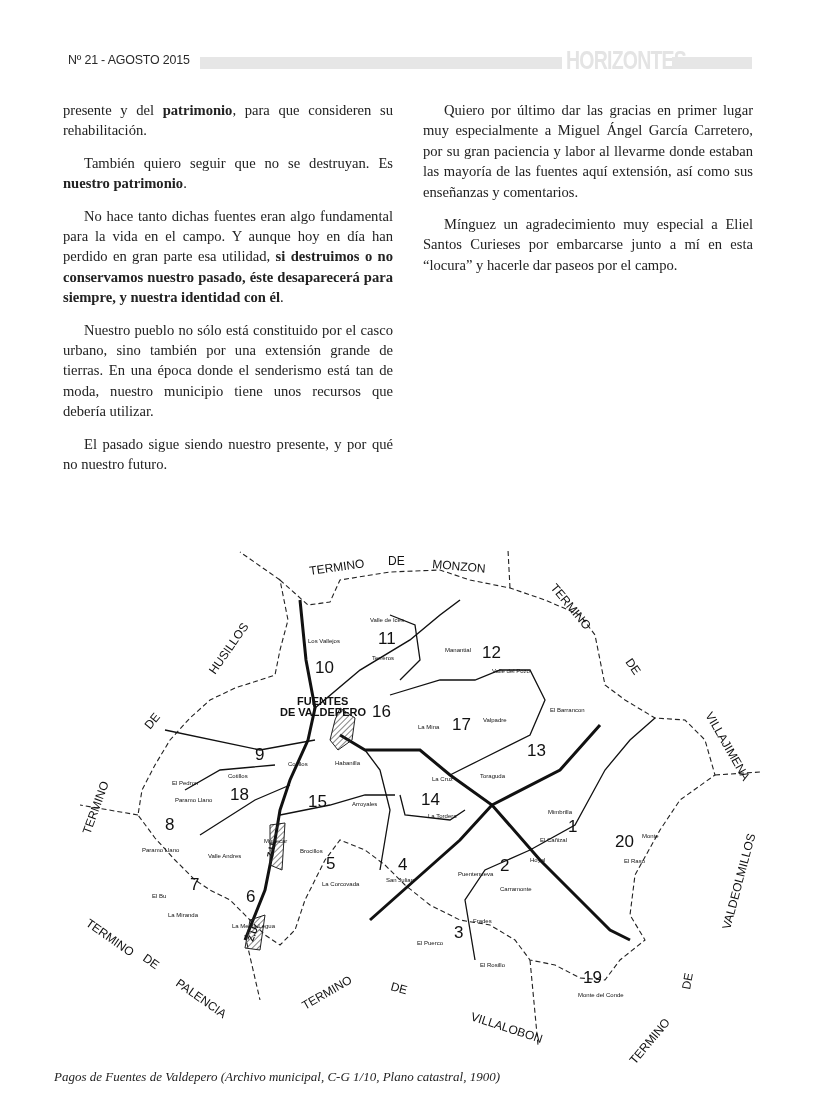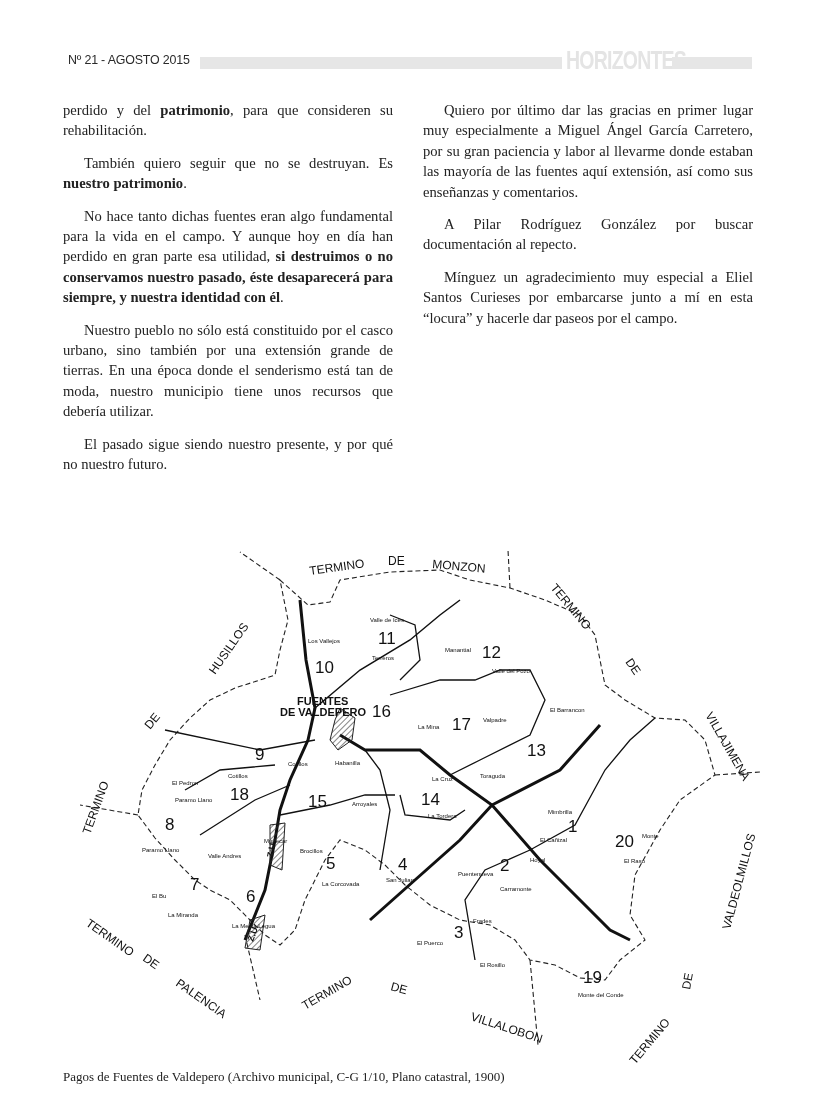--- a/index.html
+++ b/index.html
@@ -11,43 +11,42 @@
   .logo { position: absolute; left: 566px; top: -6px; width: 104px; height: 36px; font-family: "Liberation Sans", sans-serif; font-weight: bold; font-size: 25px; color: #e4e4e4; letter-spacing: -1px; transform: scaleX(0.78); transform-origin: left; line-height: 36px; }
   .col { position: absolute; top: 100px; width: 330px; font-size: 14.6px; line-height: 20.4px; text-align: justify; hyphens: manual; }
   .col-left { left: 63px; }
   .col-right { left: 423px; }
   .col p { margin: 0 0 12px 0; text-indent: 21px; }
   .col p.noindent { text-indent: 0; }
   .col b { font-weight: bold; }
   .map { position: absolute; left: 60px; top: 540px; width: 720px; height: 525px; }
   .map svg { width: 100%; height: 100%; }
   .map text { font-family: "Liberation Sans", sans-serif; fill: #111; }
-  .caption { position: absolute; left: 63px; top: 1069px; font-size: 13px; color: #222; }
+  .caption { position: absolute; left: 54px; top: 1069px; font-style: italic; font-size: 13px; color: #222; }
 </style>
 </head>
 <body>
 
 <div class="header">
   <div class="issue">Nº 21 - AGOSTO 2015</div>
   <div class="bar1"></div>
   <div class="logo">HORIZONTES</div>
   <div class="bar2"></div>
 </div>
 
 <div class="col col-left">
-  <p class="noindent"><span>perdido y del </span><b>patrimonio</b><span>, para que consideren su rehabilitación.</span></p>
+  <p class="noindent"><span>presente y del </span><b>patrimonio</b><span>, para que consideren su rehabilitación.</span></p>
   <p><span>También quiero seguir que no se destruyan. Es </span><b>nuestro patrimonio</b><span>.</span></p>
   <p><span>No hace tanto dichas fuentes eran algo fundamental para la vida en el campo. Y aunque hoy en día han perdido en gran parte esa utilidad, </span><b>si destruimos o no conservamos nuestro pasado, éste desaparecerá para siempre, y nuestra identidad con él</b><span>.</span></p>
   <p>Nuestro pueblo no sólo está constituido por el casco urbano, sino también por una extensión grande de tierras. En una época donde el senderismo está tan de moda, nuestro municipio tiene unos recursos que debería utilizar.</p>
   <p>El pasado sigue siendo nuestro presente, y por qué no nuestro futuro.</p>
 </div>
 
 <div class="col col-right">
   <p>Quiero por último dar las gracias en primer lugar muy especialmente a Miguel Ángel García Carretero, por su gran paciencia y labor al llevarme donde estaban las mayoría de las fuentes aquí extensión, así como sus enseñanzas y comentarios.</p>
-  <p>A Pilar Rodríguez González por buscar documentación al repecto.</p>
   <p>Mínguez un agradecimiento muy especial a Eliel Santos Curieses por embarcarse junto a mí en esta “locura” y hacerle dar paseos por el campo.</p>
 </div>
 
 <div class="map">
   <svg viewBox="0 0 720 525">
     <defs>
       <pattern id="hatch" width="4" height="4" patternUnits="userSpaceOnUse" patternTransform="rotate(45)">
         <line x1="0" y1="0" x2="0" y2="4" stroke="#333" stroke-width="1.2"></line>
       </pattern>
     </defs>

